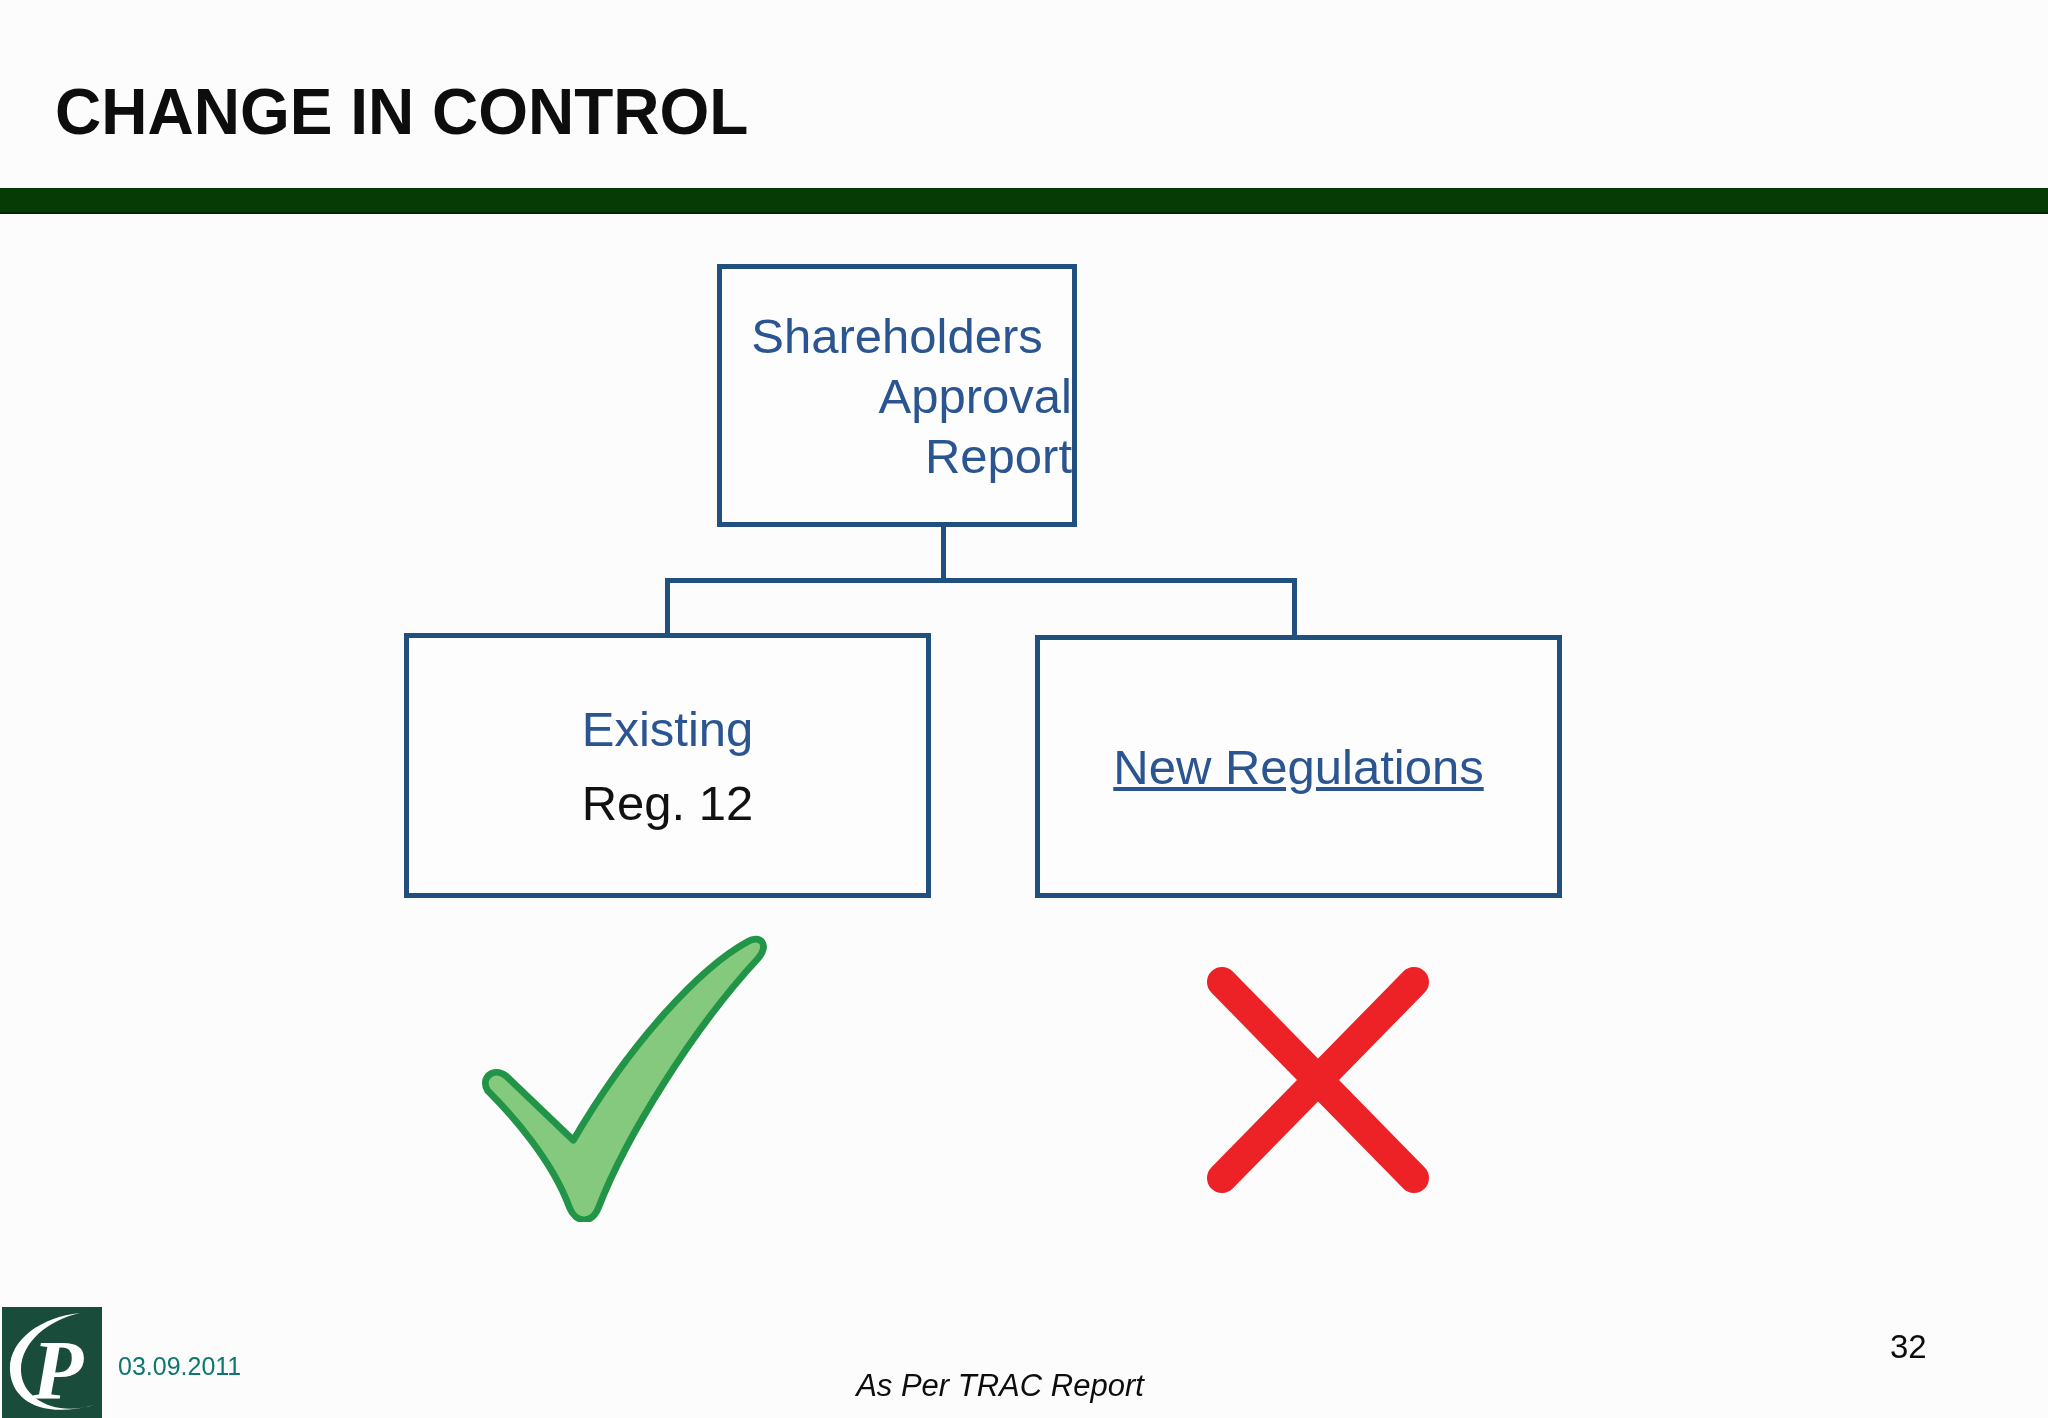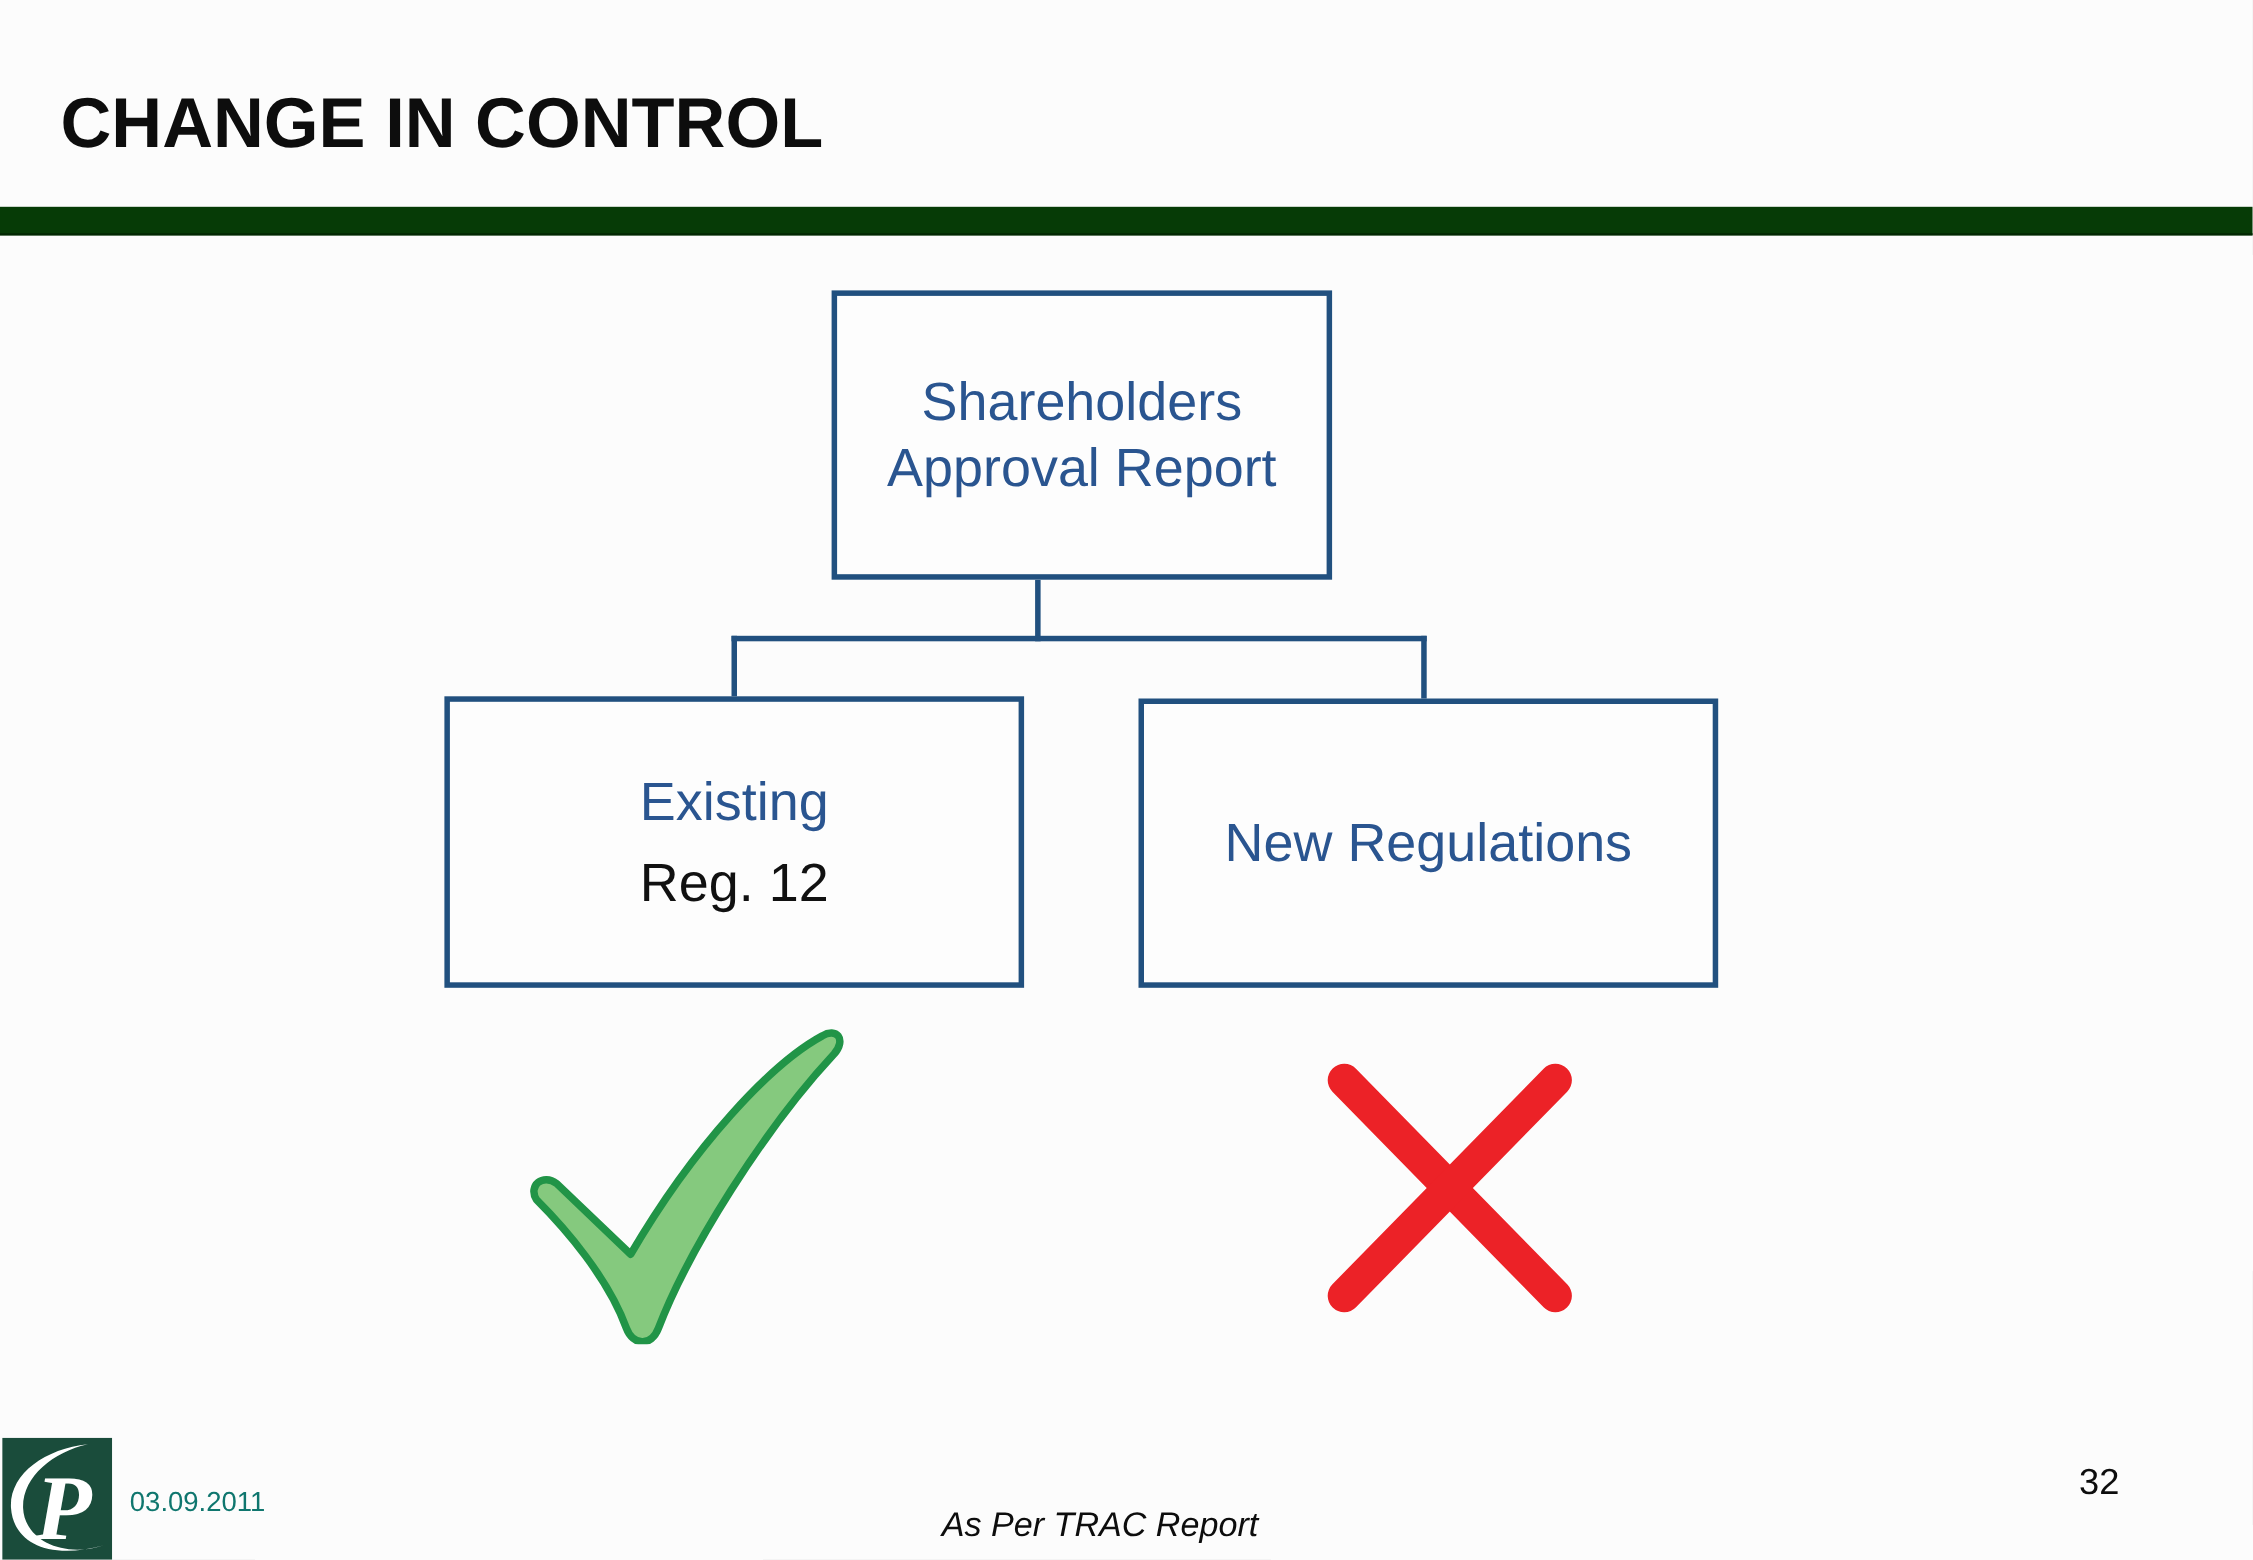--- a/index.html
+++ b/index.html
@@ -27,23 +27,23 @@
   
   .dbox {
     position:absolute;
     border:5px solid #21507f;
     background:#fdfdfd;
     display:flex; flex-direction:column;
     align-items:center; justify-content:center;
     color:#2a5590; font-size:49px; line-height:60px;
     text-align:center;
   }
-  .box-root  { left:756px;  top:264px; width:455px; height:263px;text-align:right; }
+  .box-root  { left:717px;  top:264px; width:360px; height:263px;text-align:right; }
   .box-left  { left:404px;  top:633px; width:527px; height:265px; }
-  .box-right { left:1035px; top:635px; width:527px; height:263px; }
+  .box-right { left:1035px; top:635px; width:527px; height:263px;text-decoration:underline; }
   .box-note  { margin-top:14px; color:#111111; }
 
   
   .cline { position:absolute; background:#21507f; }
   .stub   { left:941px;  top:527px; width:5px;   height:56px; }
   .hbar   { left:665px;  top:578px; width:632px; height:5px;  }
   .vleft  { left:665px;  top:578px; width:5px;   height:57px; }
   .vright { left:1292px; top:578px; width:5px;   height:61px; }
 
   .check-icon { position:absolute; left:470px;  top:930px; }

